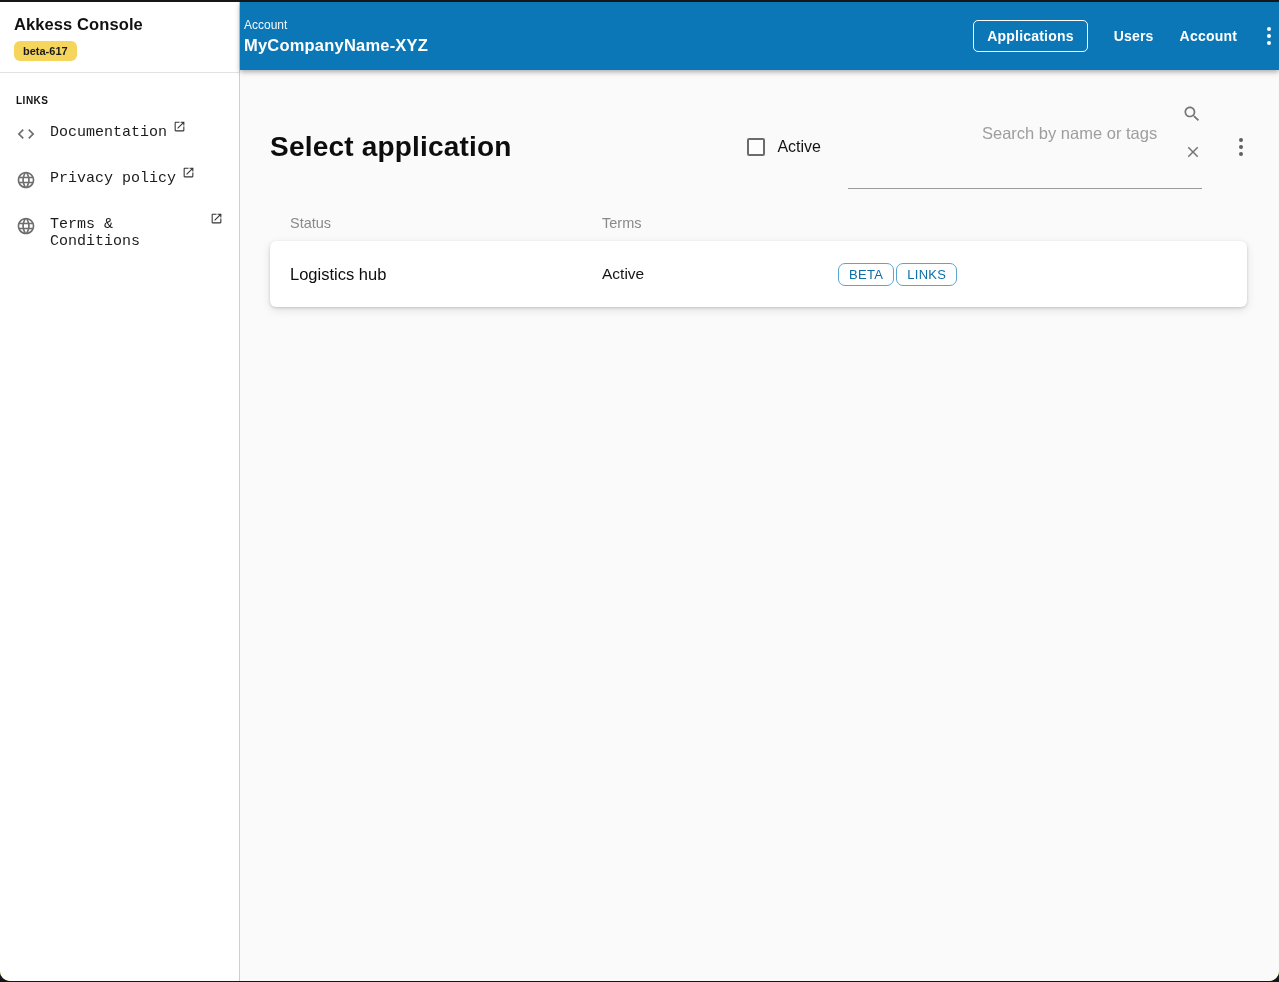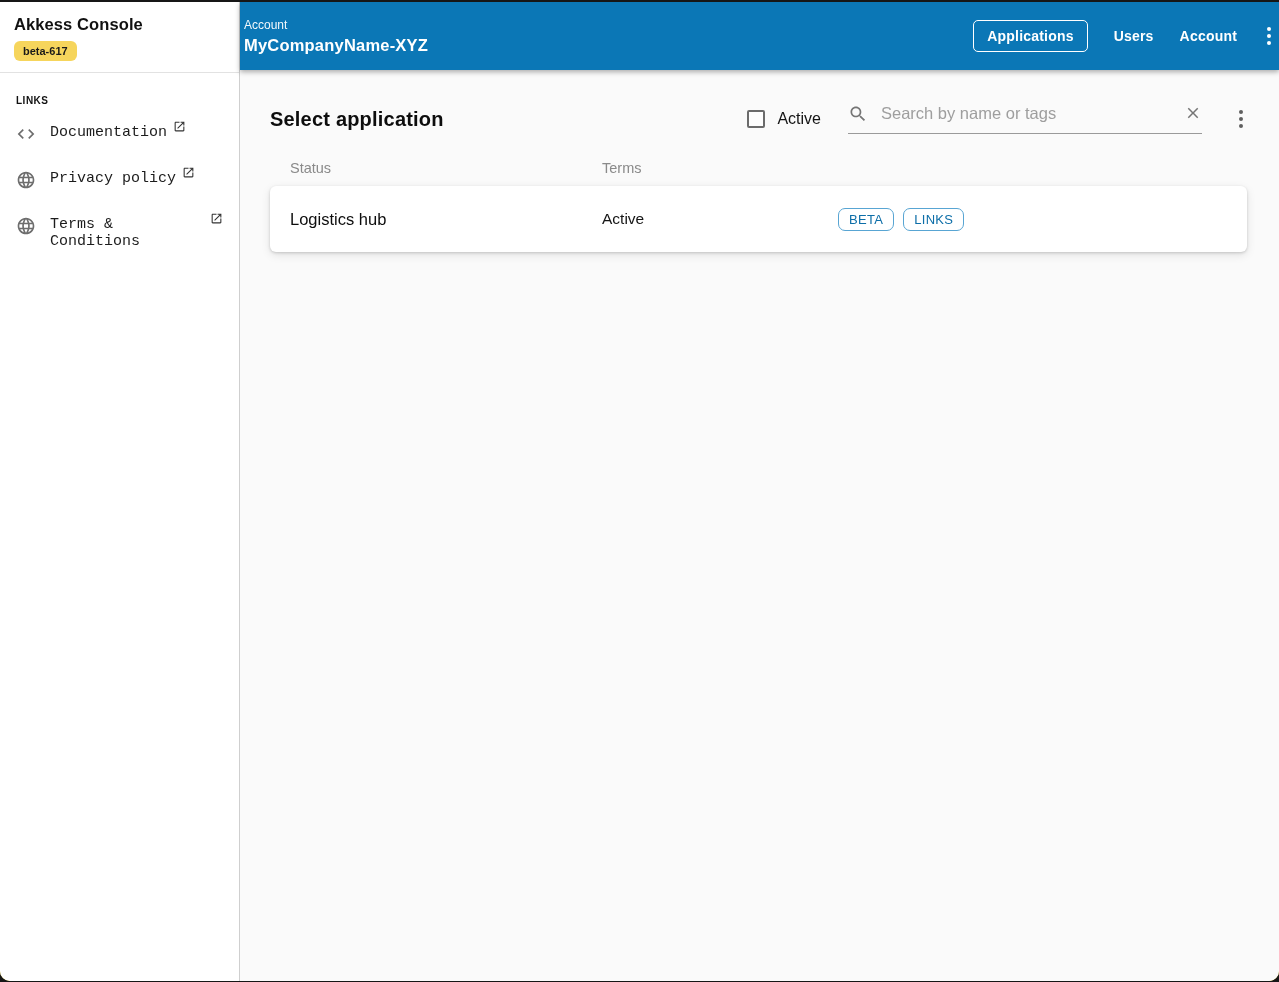--- a/index.html
+++ b/index.html
@@ -68,30 +68,30 @@
     font-family: "Liberation Sans", sans-serif;
   }
   .nav-link { color: #fff; font-size: 14px; font-weight: 700; letter-spacing: .2px; cursor: pointer; }
   .kebab { display: flex; flex-direction: column; gap: 3px; padding: 4px; cursor: pointer; }
   .kebab i { width: 4px; height: 4px; border-radius: 50%; background: #fff; }
   .kebab.dark i { background: #5f5f5f; }
 
   
   .main { flex: 1; padding: 34px 32px 0 30px; overflow: hidden; }
   .toolbar { display: flex; align-items: center; justify-content: space-between; }
-  .page-title { font-size: 20px; font-weight: 800; color: #0d0d0d; letter-spacing: .2px; text-align: center; }
+  .page-title { font-size: 28px; font-weight: 800; color: #0d0d0d; letter-spacing: .2px; text-align: center; }
   .toolbar-right { display: flex; align-items: center; }
   .checkbox {
     width: 18px; height: 18px; border: 2px solid #6b6b6b; border-radius: 2px;
     background: #fdfdfd; cursor: pointer;
   }
   .checkbox-label { margin-left: 12px; margin-right: 27px; font-size: 16px; color: #141414; }
   .searchbox {
-    display: flex; align-items: flex-start; width: 354px;
-    border-bottom: 1px solid #9a9a9a; padding-bottom: 9px;
+    display: flex; align-items: flex-end; width: 354px;
+    border-bottom: 1px solid #9a9a9a; padding-bottom: 27px; flex-direction: column;
   }
   .searchbox .search-icon { width: 20px; height: 20px; color: #757575; flex: 0 0 20px; }
   .searchbox input {
     flex: 1; border: 0; outline: none; background: transparent;
     font-size: 16.5px; color: #222; margin-left: 13px;
     font-family: "Liberation Sans", sans-serif;
   }
   .searchbox input::placeholder { color: #9e9e9e; }
   .clear-btn { width: 18px; height: 18px; color: #757575; cursor: pointer; flex: 0 0 18px; }
   .toolbar-kebab { margin-left: 33px; }
@@ -101,21 +101,21 @@
   .thead, .trow { display: grid; grid-template-columns: 332px 236px 1fr; align-items: center; }
   .thead { padding-bottom: 10px; }
   .th { font-size: 14.5px; color: #8a8a8a; }
   .th:first-child, .td:first-child { padding-left: 20px; }
   .trow {
     background: #fff; height: 66px; border-radius: 6px; cursor: pointer;
     box-shadow: 0 1px 3px rgba(0,0,0,.16), 0 3px 10px rgba(0,0,0,.10);
   }
   .td-name { font-size: 16.5px; font-weight: 500; color: #0d0d0d; }
   .td-status { font-size: 15.5px; color: #151515; }
-  .td-tags { display: flex; gap: 9px; }
+  .td-tags { display: flex; gap: 2px; }
   .tag-chip {
     border: 1.5px solid #58a5d3; color: #0d6ea8; background: #fff;
     font-size: 13px; font-weight: 500; letter-spacing: .3px;
     padding: 3px 10px; border-radius: 7px;
   }
 </style>
 </head>
 <body>
 
 <div class="window">

